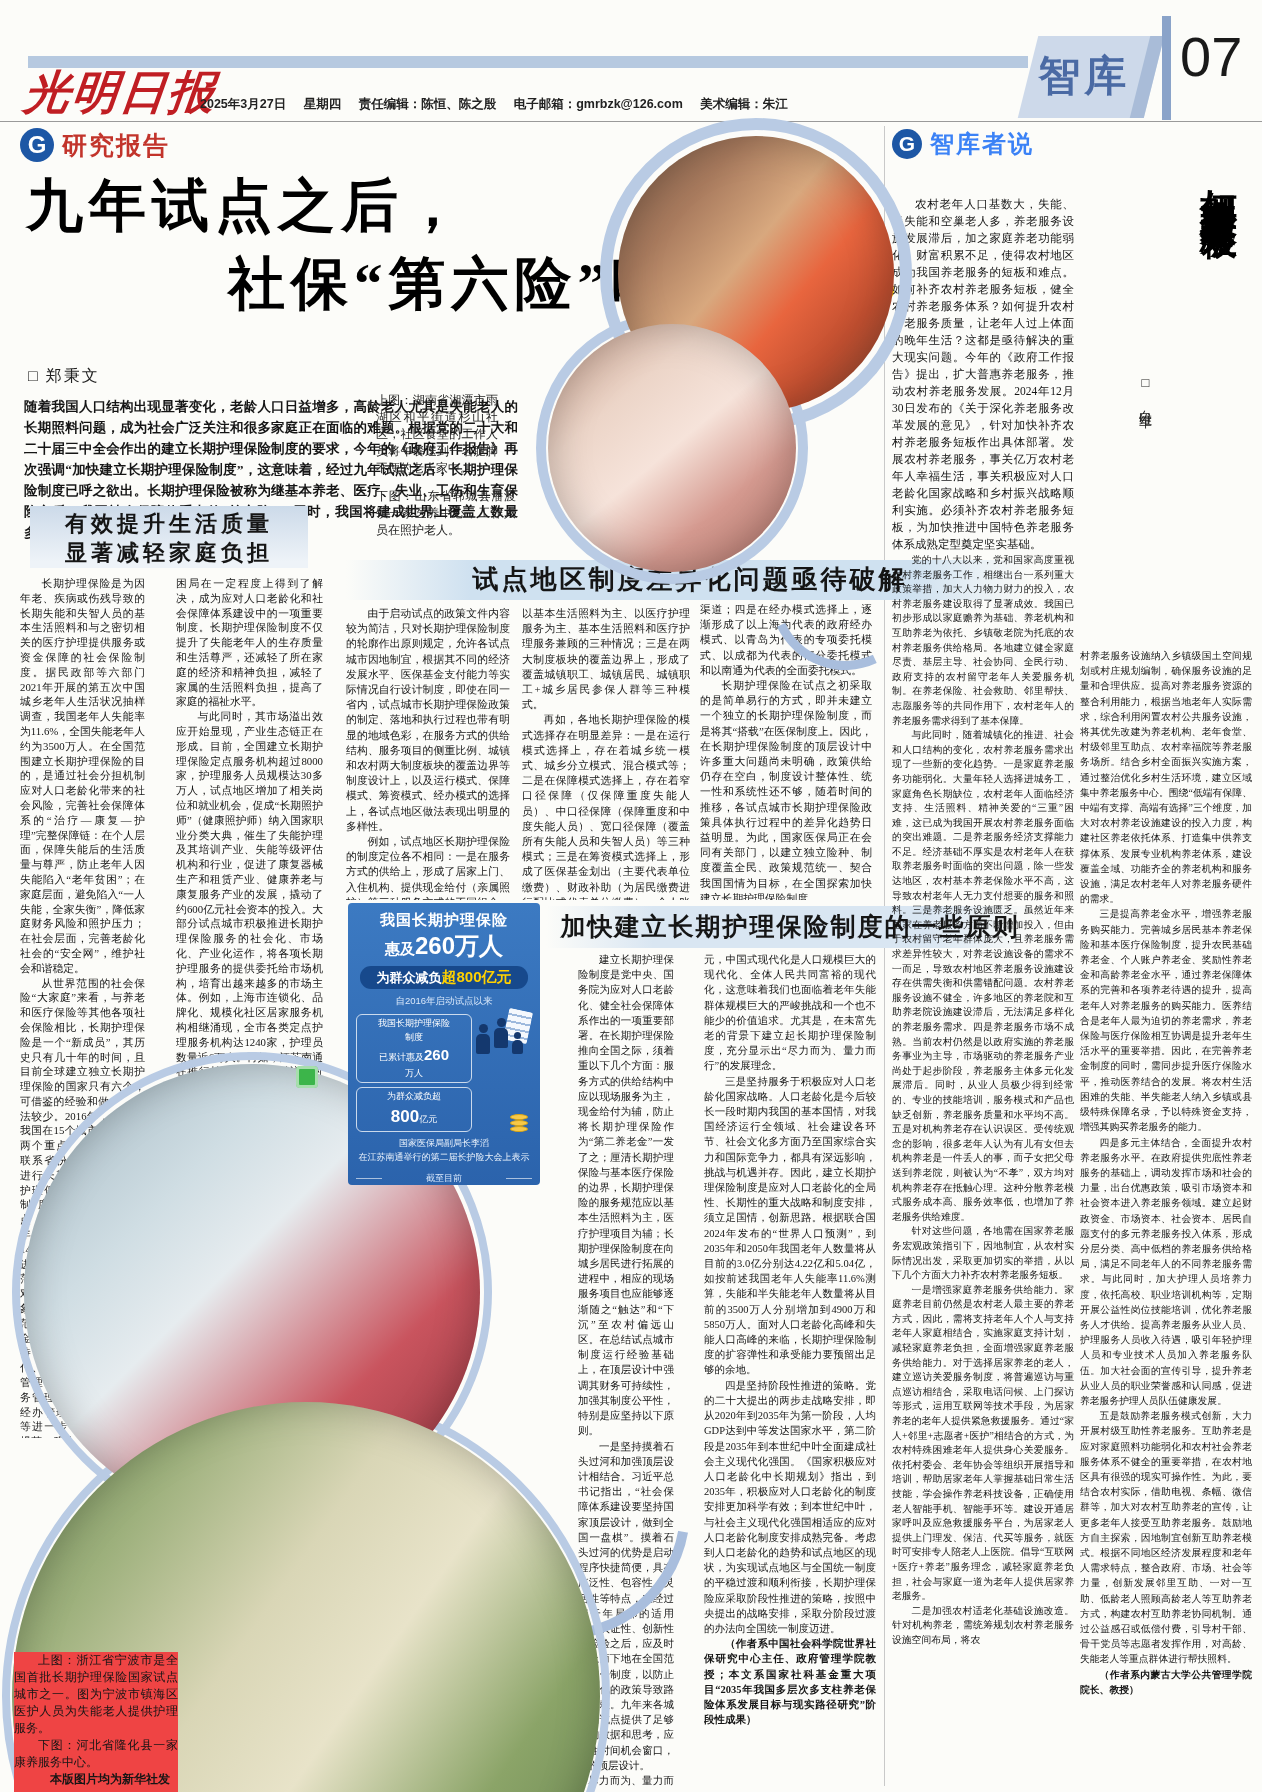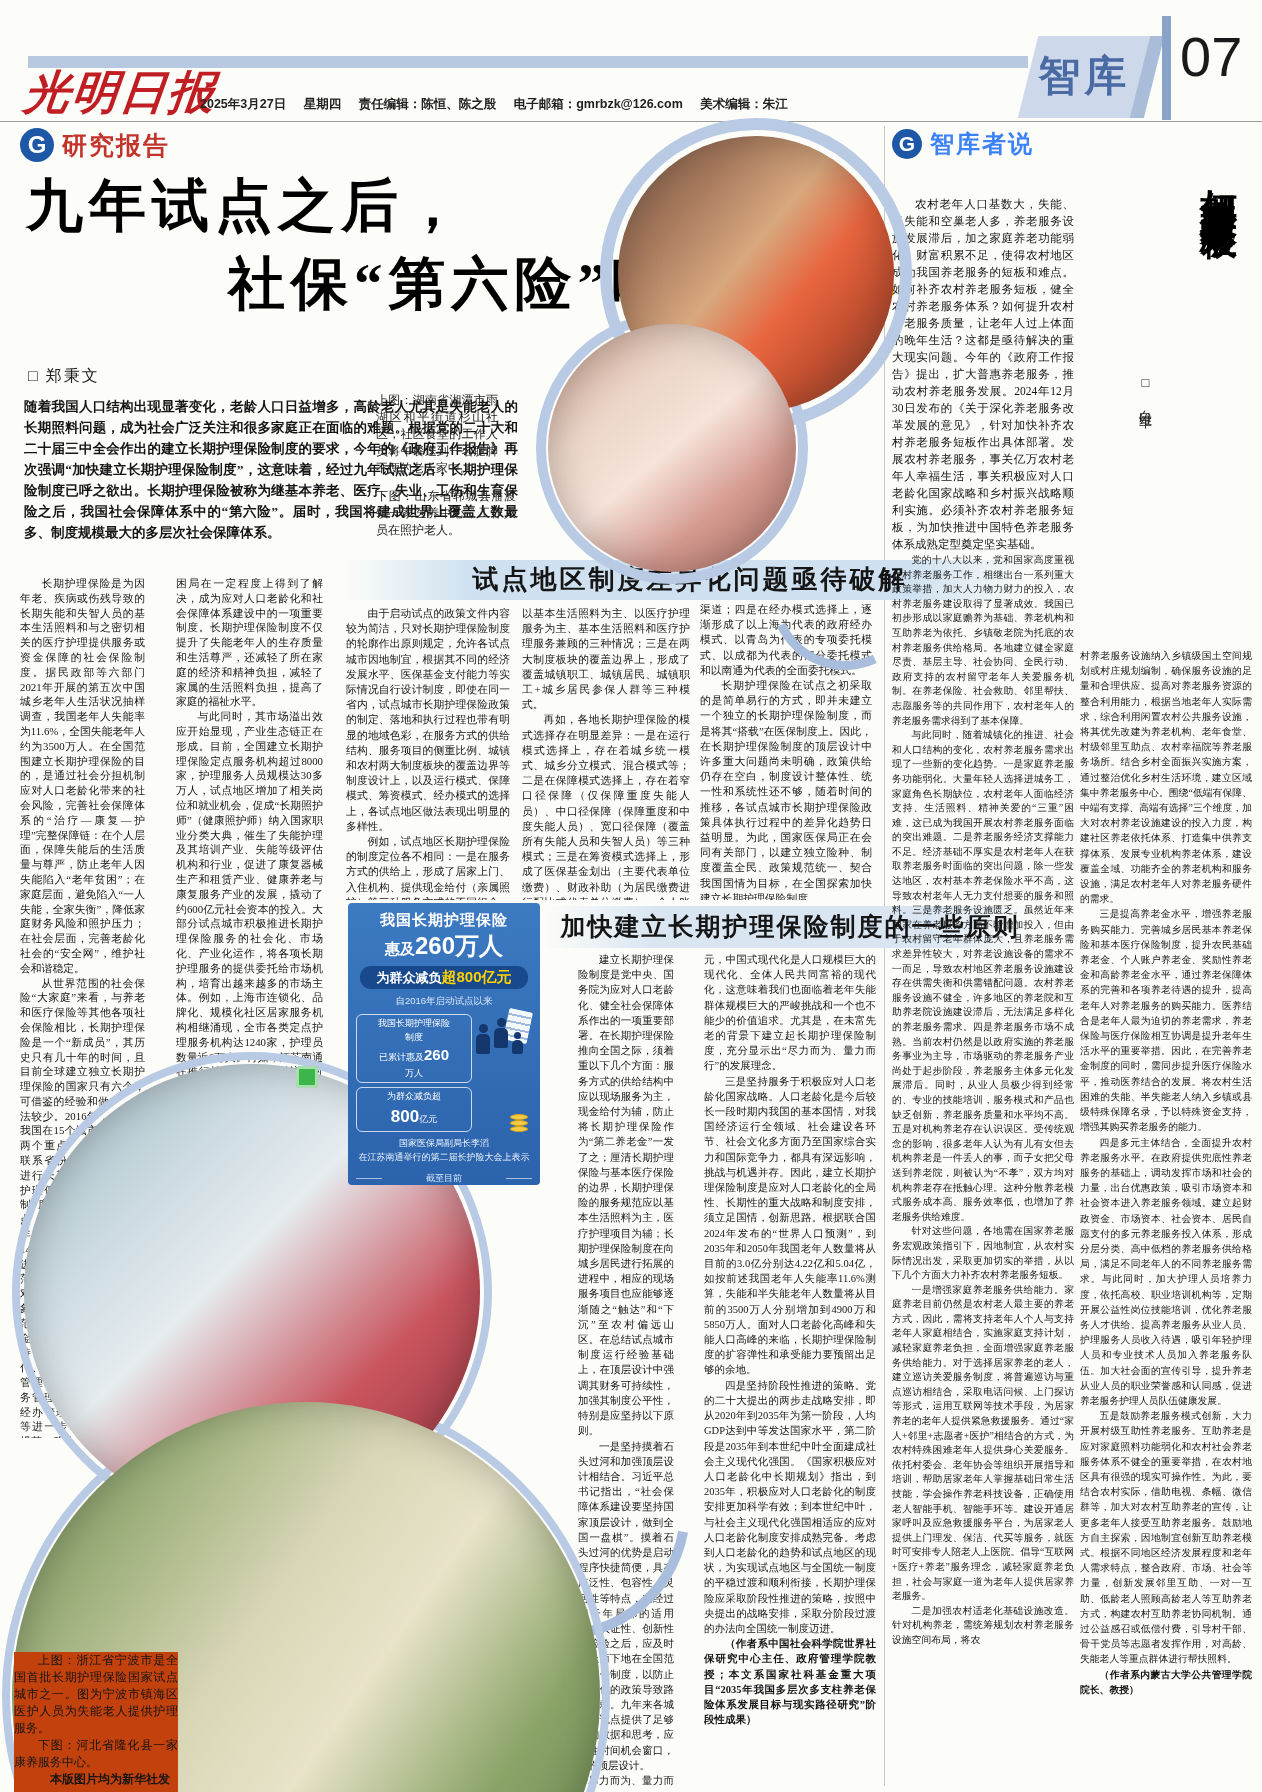--- a/index.html
+++ b/index.html
@@ -107,21 +107,21 @@
           background:#f7c948; border:1px solid #d8a413; }
   .ig-src { margin-top:5px; font-size:9px; line-height:1.5; color:#eaf2fc; }
   .ig-asof { display:flex; align-items:center; justify-content:space-between; gap:6px;
              margin-top:8px; font-size:9px; color:#d9e8fb; }
   .ig-asof i { display:block; width:26px; height:1px; background:rgba(255,255,255,.6); }
   .ig-stat { margin-top:3px; border:1px solid rgba(255,255,255,.65); border-radius:4px;
              background:rgba(255,255,255,.07); padding:3px 2px; font-size:9.5px; }
   .ig-stat .big { font-size:19px; font-weight:900; }
 
   
-  .bcap { left:14px; top:1652px; width:164px; height:140px; background:#c2410c; z-index:6;
+  .bcap { left:14px; top:1652px; width:164px; height:140px; background:#ef4444; z-index:6;
           font-size:12px; line-height:17px; }
   .bcap p { text-indent:2em; }
   .bcap .credit { font-weight:900; text-indent:3em; }
 
   
   .tt-colA { left:892px; top:196px; width:182px; height:1590px; overflow:hidden; }
   .tt-lede { font-size:11.5px; line-height:17px; text-indent:2em; }
   .tt-body p.para { font-size:9.8px; line-height:14.6px; }
   .tt-colB { left:1080px; top:648px; width:172px; height:1138px; overflow:hidden;
              font-size:9.8px; line-height:15.2px; }
@@ -166,20 +166,24 @@
 
   <div class="abs ring" style="left:600px;top:118px;width:312px;height:312px;"></div>
   <div class="abs photo ph1" style="left:618px;top:136px;width:276px;height:276px;"></div>
   <div class="abs ring" style="left:536px;top:312px;width:272px;height:272px;border-width:10px;"></div>
   <div class="abs photo ph2" style="left:548px;top:324px;width:248px;height:248px;"></div>
   <div class="abs arc" style="left:770px;top:520px;width:150px;height:150px;transform:rotate(20deg);"></div>
 
   <div class="abs capt just" style="left:376px;top:392px;width:122px;">上图：湖南省湘潭市雨湖区和平街道杉山社区，社区食堂的工作人员将午餐送到一名腿脚不便的老人家中。</div>
   <div class="abs capt just" style="left:376px;top:488px;width:140px;">下图：山东省郓城县潘渡镇一家医养中心，工作人员在照护老人。</div>
 
+  <div class="abs s1title" style="left:30px;top:506px;">
+    <div>有效提升生活质量</div>
+    <div>显著减轻家庭负担</div>
+  </div>
   <div class="abs bodytxt just" style="left:20px;top:576px;width:147px;height:862px;">
     <span class="sp1"></span>
     <span class="sp2"></span>
     <span class="sp3"></span>
     <span><p class="para">长期护理保险是为因年老、疾病或伤残导致的长期失能和失智人员的基本生活照料和与之密切相关的医疗护理提供服务或资金保障的社会保险制度。据民政部等六部门2021年开展的第五次中国城乡老年人生活状况抽样调查，我国老年人失能率为11.6%，全国失能老年人约为3500万人。在全国范围建立长期护理保险的目的，是通过社会分担机制应对人口老龄化带来的社会风险，完善社会保障体系的“治疗—康复—护理”完整保障链：在个人层面，保障失能后的生活质量与尊严，防止老年人因失能陷入“老年贫困”；在家庭层面，避免陷入“一人失能，全家失衡”，降低家庭财务风险和照护压力；在社会层面，完善老龄化社会的“安全网”，维护社会和谐稳定。</p><p class="para">从世界范围的社会保险“大家庭”来看，与养老和医疗保险等其他各项社会保险相比，长期护理保险是一个“新成员”，其历史只有几十年的时间，且目前全球建立独立长期护理保险的国家只有六个，可借鉴的经验和做法较少。2016年，我国在15个城市和两个重点联系省份进行长期护理保险制度试点，2020年第二批14个城市进入试点范围，并对参保对象和保障范围、资金筹集、待遇支付、基金管理、服务管理和经办管理等进一步规范。现在已有49个试点城市长期护理需求得到了有效保障。截至2024年底，长期护理保险参保人数超过1.8亿人，累计享受待遇人数超过260万人，基金支出累计超过800亿元，年人均减负约1.4万元。经过九年探索，我国长期护理保险从零开始起步，其社会影响力越来越大，逐渐被广泛认可，为失能老年人又建立起一道风险屏障，使“机构不能医、医院不能养、家庭无力护”的</p></span>
   </div>
   <div class="abs bodytxt just cont" style="left:176px;top:576px;width:147px;height:686px;">
     <span><p class="para">困局在一定程度上得到了解决，成为应对人口老龄化和社会保障体系建设中的一项重要制度。长期护理保险制度不仅提升了失能老年人的生存质量和生活尊严，还减轻了所在家庭的经济和精神负担，减轻了家属的生活照料负担，提高了家庭的福祉水平。</p><p class="para">与此同时，其市场溢出效应开始显现，产业生态链正在形成。目前，全国建立长期护理保险定点服务机构超过8000家，护理服务人员规模达30多万人，试点地区增加了相关岗位和就业机会，促成“长期照护师”（健康照护师）纳入国家职业分类大典，催生了失能护理及其培训产业、失能等级评估机构和行业，促进了康复器械生产和租赁产业、健康养老与康复服务产业的发展，撬动了约600亿元社会资本的投入。大部分试点城市积极推进长期护理保险服务的社会化、市场化、产业化运作，将各项长期护理服务的提供委托给市场机构，培育出越来越多的市场主体。例如，上海市连锁化、品牌化、规模化社区居家服务机构相继涌现，全市各类定点护理服务机构达1240家，护理员数量近6万人。再如，江苏南通在推行长期护理保险时注重对各市场主体的协议管理、考核管理、信用管理等配套制度建设，在确保机构服务质量的同时，建立起辅助器具的研发、生产、租赁的产业园和产业链，既可满足不同层次社会需求，又能减少医保基金的压力，还可增加劳动就业机会。</p></span>
   </div>
 

